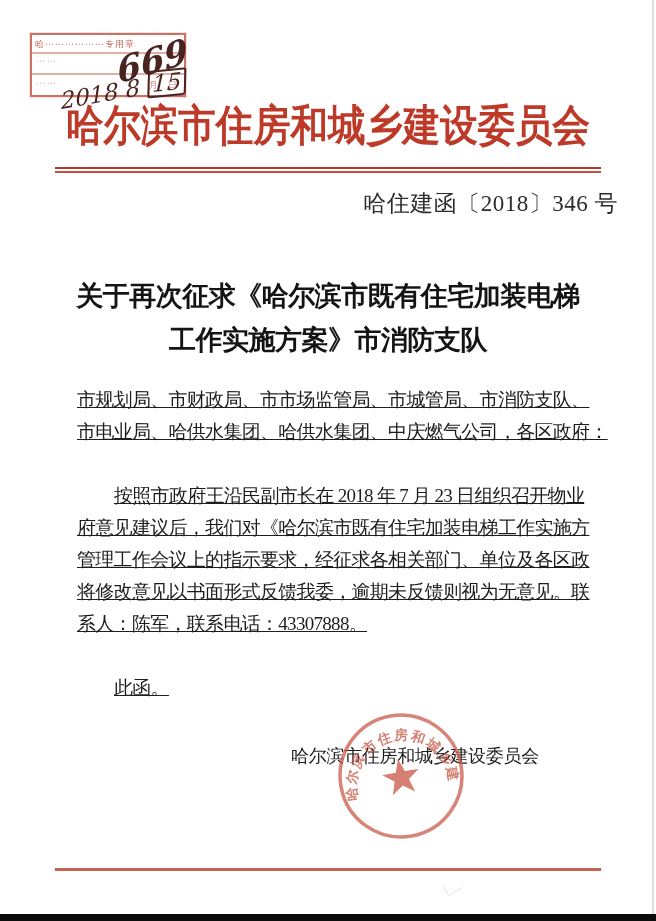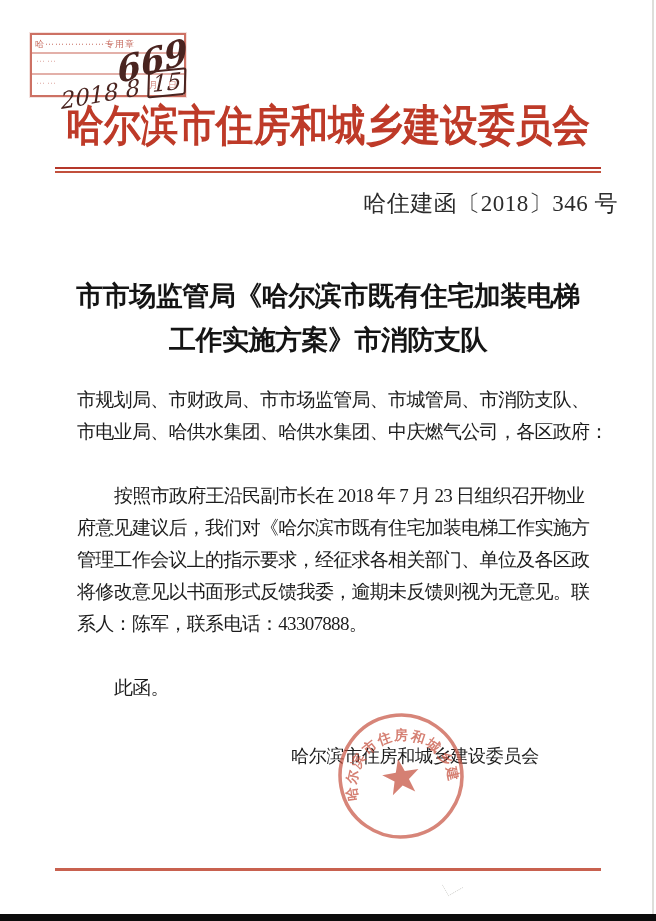--- a/index.html
+++ b/index.html
@@ -49,21 +49,21 @@
   
   .doc-number{
     position:absolute; top:188px; right:38px; font-size:23px; color:#2b2b2b; letter-spacing:.5px;
   }
   
   .doc-title{
     position:absolute; top:274px; left:0; width:656px; text-align:center;
     font-size:27px; font-weight:bold; line-height:44px; color:#141414; letter-spacing:-.5px;
   }
   
-  .body-text{position:absolute; top:384px; left:77px; width:504px;}
+  .body-text{position:absolute; top:384px; left:77px; width:504px;text-decoration:underline;}
   .body-line{
     height:32px; line-height:32px; font-size:19px; letter-spacing:-.7px;
     white-space:nowrap; color:#1c1c1c;
   }
   .body-line.indent{padding-left:37px;margin-top:32px;}
   
   .sign-block{position:absolute; left:284px; top:744px; width:262px; text-align:center;}
   .sign-name{font-size:18px; letter-spacing:-.3px; color:#1c1c1c;}
   .sign-date{font-size:18px; margin-top:16px; color:#1c1c1c;}
   
@@ -96,21 +96,21 @@
 
   <div class="masthead">哈尔滨市住房和城乡建设委员会</div>
   <div class="red-rule rule-header">
       <div class="t"></div>
       <div class="b"></div>
     </div>
 
   <div class="doc-number">哈住建函〔2018〕346 号</div>
 
   <div class="doc-title">
-    <div>市市场监管局《哈尔滨市既有住宅加装电梯</div>
+    <div>关于再次征求《哈尔滨市既有住宅加装电梯</div>
     <div>工作实施方案》市消防支队</div>
   </div>
 
   <div class="body-text">
     <div class="body-line">市规划局、市财政局、市市场监管局、市城管局、市消防支队、</div>
     <div class="body-line">市电业局、哈供水集团、哈供水集团、中庆燃气公司，各区政府：</div>
     <div class="body-line indent">按照市政府王沿民副市长在 2018 年 7 月 23 日组织召开物业</div>
     <div class="body-line">府意见建议后，我们对《哈尔滨市既有住宅加装电梯工作实施方</div>
     <div class="body-line">管理工作会议上的指示要求，经征求各相关部门、单位及各区政</div>
     <div class="body-line">将修改意见以书面形式反馈我委，逾期未反馈则视为无意见。联</div>

